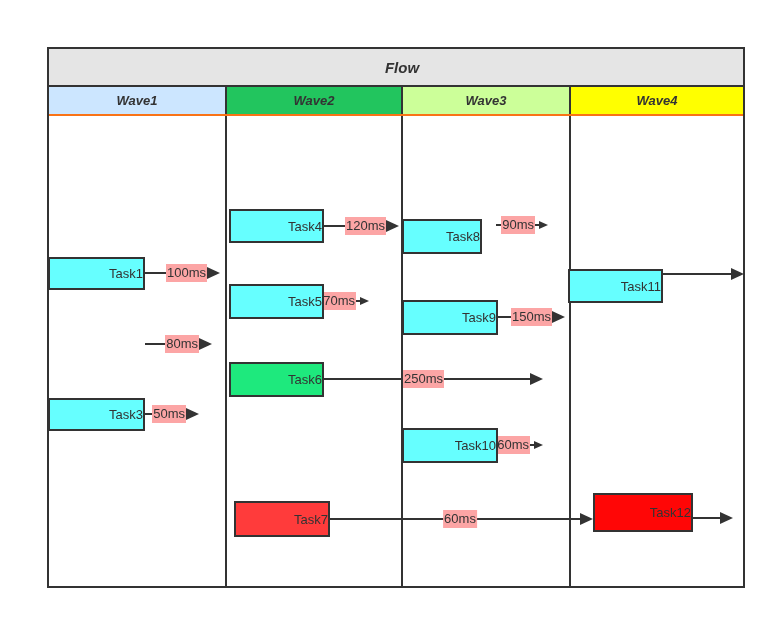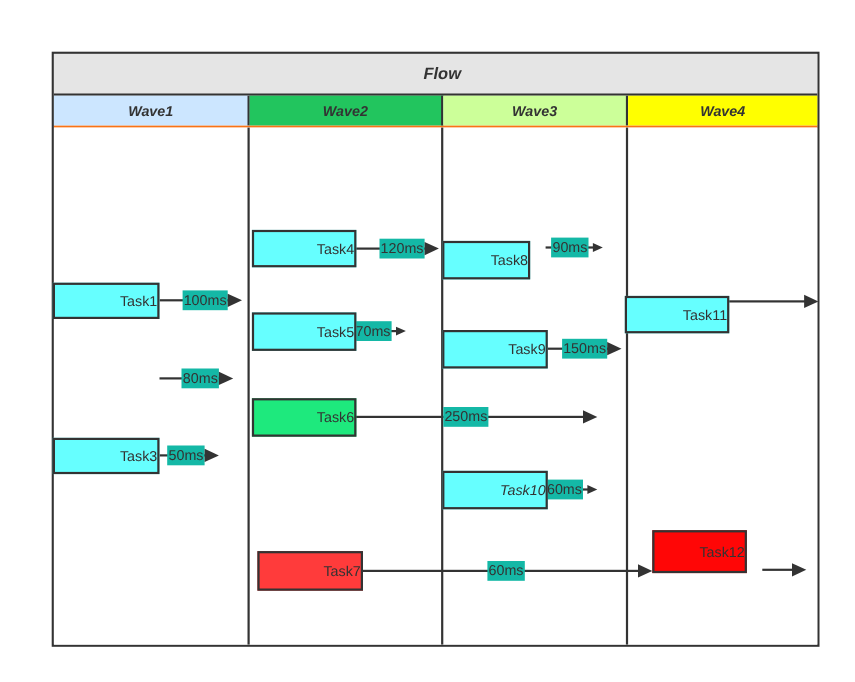--- a/index.html
+++ b/index.html
@@ -22,21 +22,21 @@
   .vline{position:absolute;top:0;bottom:0;width:2px;background:#333;z-index:1;}
   .vline.v1{left:176px;}.vline.v2{left:352px;}.vline.v3{left:520px;}
   .task{position:absolute;box-sizing:border-box;border:2px solid #333;
         display:flex;align-items:center;justify-content:flex-end;
         font-size:13px;color:#333;z-index:3;}
   .arrow{position:absolute;height:0;z-index:2;}
   .arrow .line{position:absolute;left:0;right:4px;top:-1px;border-top:2px solid #333;}
   .arrow .head{position:absolute;right:-1px;top:-6px;width:0;height:0;
                border-left:13px solid #333;border-top:6px solid transparent;border-bottom:6px solid transparent;}
   .arrow.sm .head{top:-4px;border-left:9px solid #333;border-top:4px solid transparent;border-bottom:4px solid transparent;}
-  .alabel{position:absolute;top:-9px;line-height:18px;background:#14b8a6;padding:0 1px;
+  .alabel{position:absolute;top:-9px;line-height:18px;background:#fca5a5;padding:0 1px;
           font-size:13px;color:#333;white-space:nowrap;}
   .alabel.near-head{right:12px;}
   .alabel.at-81{left:81px;}
   .alabel.center{left:50%;transform:translateX(-50%);}
 </style>
 </head>
 <body>
 
 <div class="canvas">
 
@@ -76,28 +76,28 @@
   <div class="task" style="left: 234px; top: 501px; width: 96px; height: 36px; background: rgb(255, 59, 59);">
     <span>Task7</span>
   </div>
 
   <div class="task" style="left: 402px; top: 208px; width: 80px; height: 35px; background: rgb(102, 255, 255); margin-top: 11px;">
     <span>Task8</span>
   </div>
   <div class="task" style="left: 402px; top: 300px; width: 96px; height: 35px; background: rgb(102, 255, 255);">
     <span>Task9</span>
   </div>
-  <div class="task" style="left: 402px; top: 428px; width: 96px; height: 35px; background: rgb(102, 255, 255); font-style: italic;">
+  <div class="task" style="left: 402px; top: 428px; width: 96px; height: 35px; background: rgb(102, 255, 255);">
     <span>Task10</span>
   </div>
 
   <div class="task" style="left: 568px; top: 257px; width: 95px; height: 34px; background: rgb(102, 255, 255); margin-top: 12px;">
     <span>Task11</span>
   </div>
-  <div class="task" style="left: 593px; top: 482px; width: 86px; height: 39px; background: rgb(255, 6, 6);">
+  <div class="task" style="left: 593px; top: 493px; width: 100px; height: 39px; background: rgb(255, 6, 6);">
     <span>Task12</span>
   </div>
 
   <div class="arrow" style="left:145px;top:273px;width:74px">
     <div class="line"></div>
     <span class="alabel near-head">100ms</span>
     <div class="head"></div>
   </div>
   <div class="arrow" style="left:145px;top:344px;width:66px">
     <div class="line"></div>

